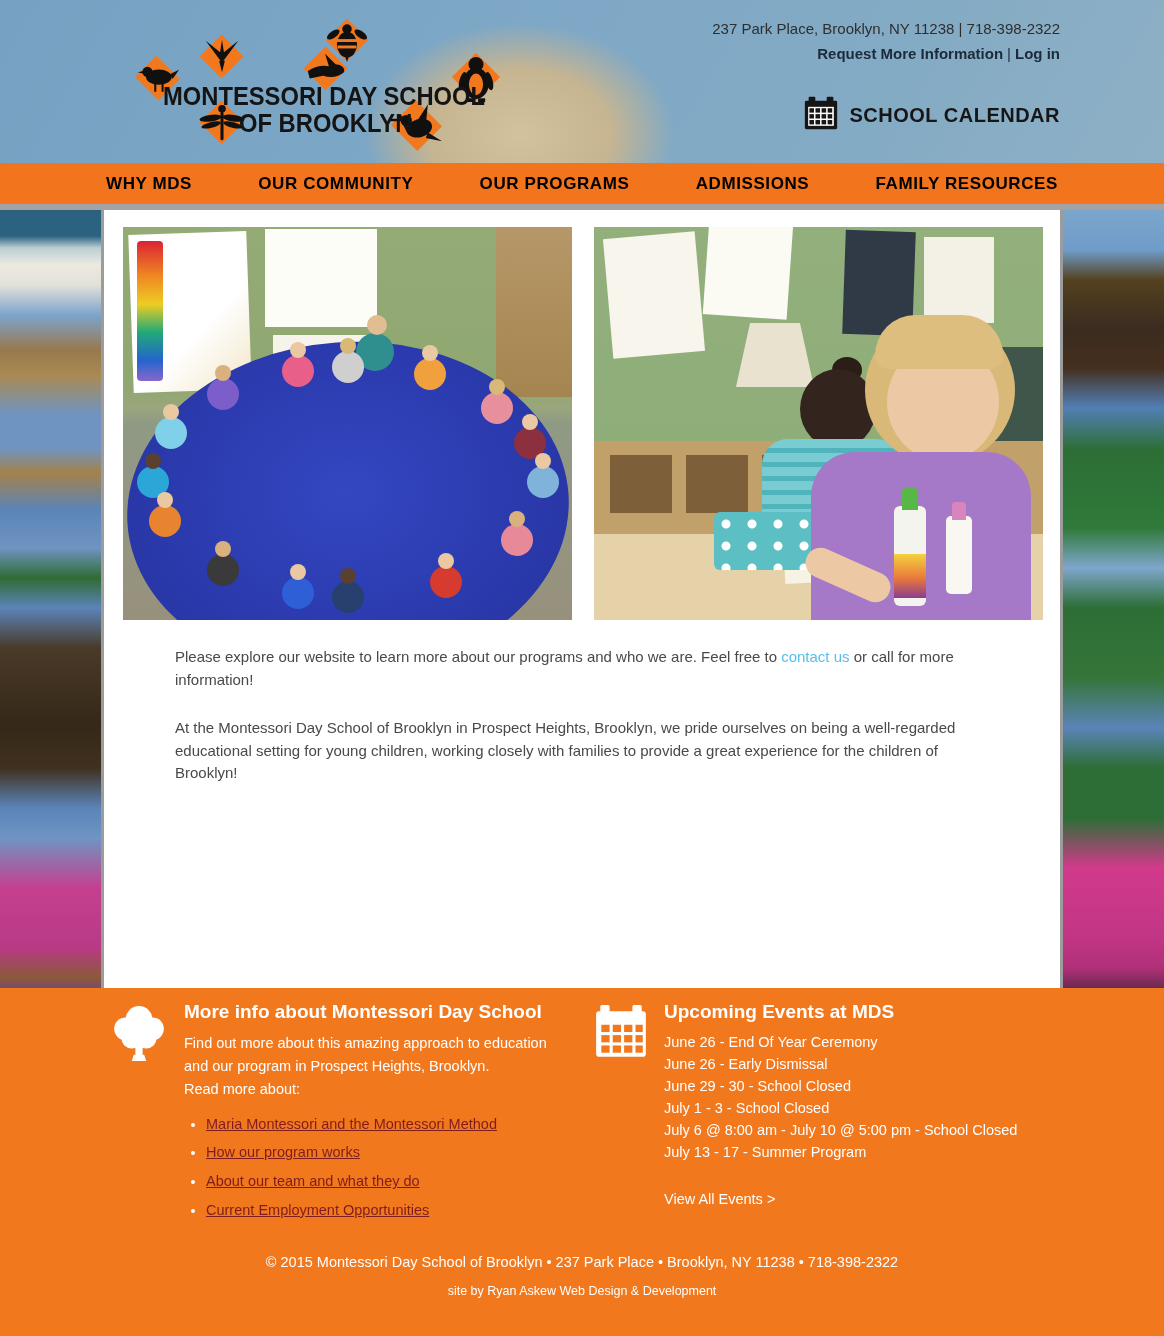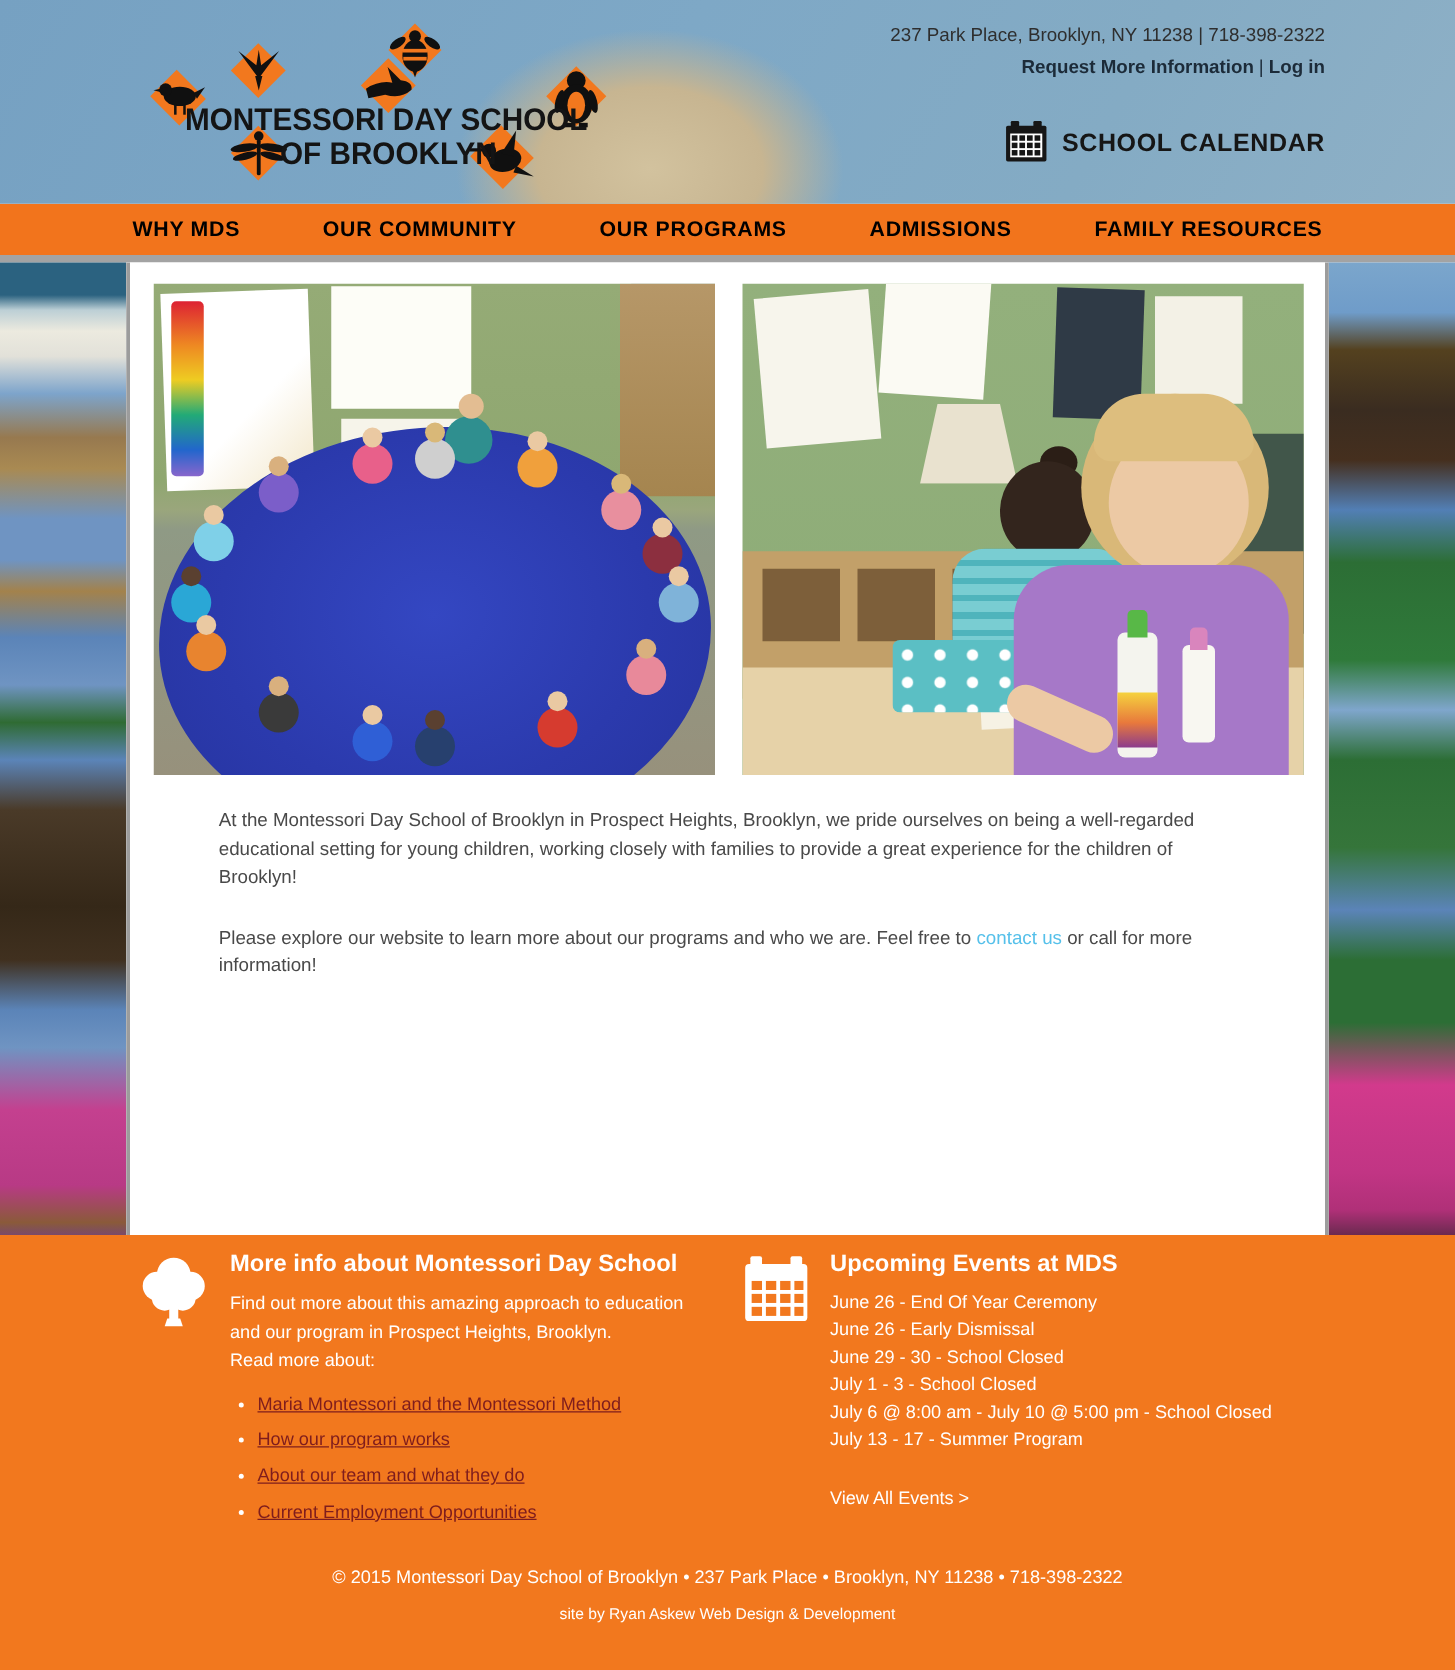--- a/index.html
+++ b/index.html
@@ -21,21 +21,21 @@
   }
   .topbar{ position:absolute; top:20px; right:104px; text-align:right; }
   .address{ font-size:15px; color:#2e2e2e; }
   .toplinks{ margin-top:8px; font-size:15px; font-weight:bold; color:#1c2b39; }
   .toplinks a{ color:#1c2b39; text-decoration:none; }
   .toplinks .sep{ padding:0 4px; font-weight:normal; }
   .calbar{ position:absolute; top:94px; right:104px; display:flex; align-items:center; gap:10px; }
   .calbar .label{ font-size:20px; font-weight:bold; color:#161616; letter-spacing:.5px; }
 
   
-  .logo{ position:absolute; left:106px; top:12px; width:400px; height:148px; display:block; }
+  .logo{ position:absolute; left:121px; top:12px; width:400px; height:148px; display:block; }
   .badge{ position:absolute; z-index:1; }
   .badge .diamond{ position:absolute; left:16%; top:16%; width:68%; height:68%; background:#F2781E; transform:rotate(45deg); }
   .badge svg{ position:absolute; left:0; top:0; width:100%; height:100%; }
   .logo-text{ position:absolute; z-index:2; font-weight:bold; color:#141414; font-size:25px; letter-spacing:0; transform:scaleX(.95); transform-origin:left center; white-space:nowrap; }
   .lt1{ left:42px; top:70px; }
   .lt2{ left:118px; top:97px; }
 
   
   .nav{ height:41px; background:#F2741C; }
   .nav-inner{ width:952px; margin:0 auto; height:100%; display:flex; align-items:center; justify-content:space-between; }
@@ -302,22 +302,22 @@
         <div class="sa-girl-arm"></div>
         <div class="sa-bottle1"></div>
         <div class="sa-lab1"></div>
         <div class="sa-cap1"></div>
         <div class="sa-bottle2"></div>
         <div class="sa-cap2"></div>
       </div>
     </div>
 
     <div class="welcome">
+      <p><span>Please explore our website to learn more about our programs and who we are.  Feel free to </span><a>contact us</a><span> or call for more information!</span></p>
       <p>At the Montessori Day School of Brooklyn in Prospect Heights, Brooklyn, we pride ourselves on being a well-regarded educational setting for young children, working closely with families to provide a great experience for the children of Brooklyn!</p>
-      <p><span>Please explore our website to learn more about our programs and who we are.  Feel free to </span><a>contact us</a><span> or call for more information!</span></p>
     </div>
   </div>
 </div>
 
 <div class="footer">
   <div class="fcols">
     <div class="fcol-about">
       <div class="tree-wrap">
         <svg viewBox="0 0 56 58" width="58" height="60">
           <circle cx="28" cy="16" r="13" fill="#fff"></circle>

